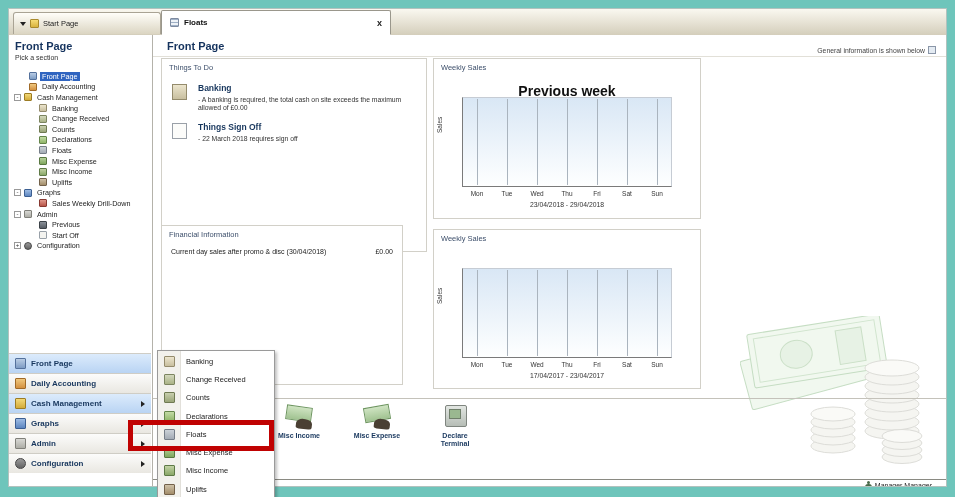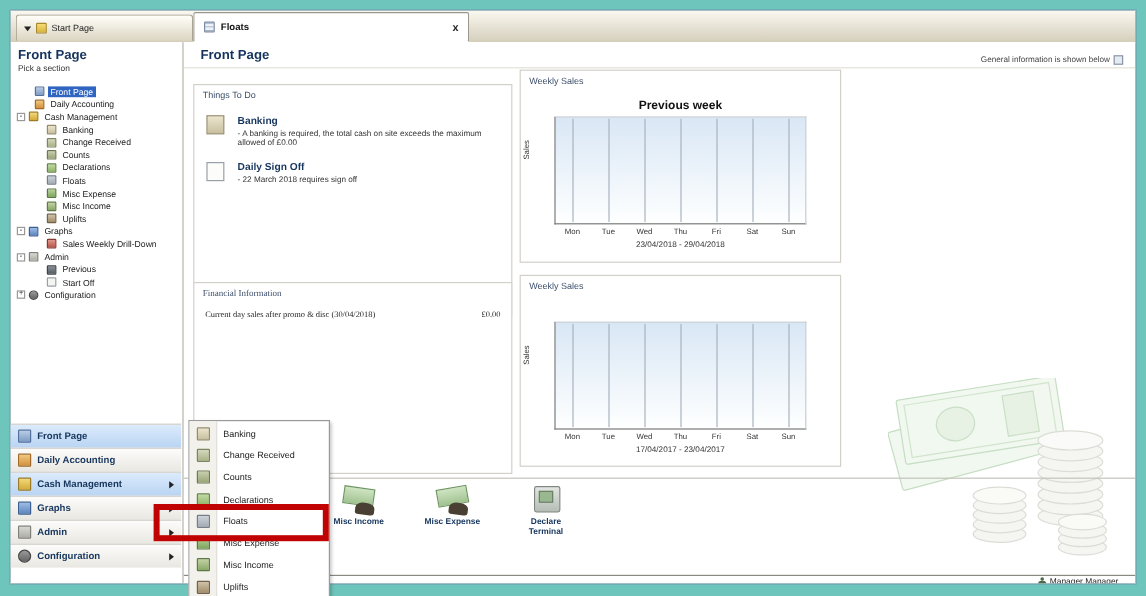--- a/index.html
+++ b/index.html
@@ -1,18 +1,18 @@
 <!DOCTYPE html>
 <html><head>
 <meta charset="utf-8">
 <style>
   html,body{margin:0;padding:0;width:955px;height:497px;overflow:hidden;
     font-family:"Liberation Sans",sans-serif;}
   .frame{position:relative;width:955px;height:497px;background:#6ec5bb;}
-  .window{position:absolute;left:8px;top:8px;width:939px;height:479px;background:#0369a1;
+  .window{position:absolute;left:8px;top:8px;width:939px;height:479px;background:#fca5a5;
     border:1px solid #b2c2be;box-sizing:border-box;}
 
   
   .tabstrip{position:absolute;left:0;top:0;right:0;height:26px;
     background:linear-gradient(#faf8f0,#d4cebb);border-bottom:1px solid #e6e3d8;}
   .tab-start{position:absolute;left:4px;top:3px;width:148px;height:22px;box-sizing:border-box;
     background:linear-gradient(#fffef9,#dbd5c2);border:1px solid #a9a394;border-bottom:none;
     border-radius:3px 3px 0 0;display:flex;align-items:center;gap:4px;padding:0 6px;
     font-size:7.5px;color:#222;}
   .tri-down{width:0;height:0;border-top:4px solid #222;border-left:3px solid transparent;
@@ -79,38 +79,38 @@
   
   .main{position:absolute;left:144px;top:26px;right:0;bottom:0;background:#fff;overflow:hidden;}
   .main-title{position:absolute;left:14px;top:5px;font-size:11px;font-weight:bold;color:#15335e;}
   .main-note{position:absolute;right:10px;top:11px;font-size:6.8px;color:#444;
     display:flex;gap:3px;align-items:center;}
   .note-icon{width:8px;height:8px;background:#e4ebf2;border:1px solid #8a96a8;box-sizing:border-box;}
   .main-hr{position:absolute;left:0;right:0;top:21px;border-top:1px solid #e2e0d8;}
 
   .panel{position:absolute;border:1px solid #d2d0c8;background:#fff;box-sizing:border-box;}
   .panel-title{position:absolute;left:7px;top:4px;font-size:7.5px;color:#3d4f6b;}
-  #p-ttd{left:8px;top:35px;width:266px;height:194px;}
+  #p-ttd{left:8px;top:23px;width:266px;height:194px;}
   #p-ws1{left:280px;top:23px;width:268px;height:161px;}
-  #p-fin{left:8px;top:200px;width:266px;height:160px;font-family:Liberation Serif, serif;}
+  #p-fin{left:8px;top:190px;width:242px;height:160px;}
   #p-ws2{left:280px;top:194px;width:268px;height:160px;}
 
   .ttd-item{position:absolute;left:8px;right:6px;}
   .ttd-item.item-0{top:24px;}
   .ttd-item.item-1{top:63px;}
   .ttd-icon{position:absolute;left:2px;top:1px;width:15px;height:16px;box-sizing:border-box;}
   .ttd-title{margin-left:28px;font-size:8.5px;font-weight:bold;color:#17365d;}
   .ttd-detail{margin-left:28px;margin-top:3px;font-size:6.8px;color:#333;width:222px;line-height:1.25;}
 
   .fin-row{position:absolute;left:9px;right:9px;top:22px;display:flex;
     justify-content:space-between;font-size:7px;color:#222;}
 
   
   .chart-title{position:absolute;left:26px;width:214px;top:24px;text-align:center;
-    font-size:10px;font-weight:bold;color:#111;}
+    font-size:14px;font-weight:bold;color:#111;}
   .plot{position:absolute;left:28px;top:38px;width:210px;height:90px;box-sizing:border-box;
     background:linear-gradient(#d9e7f5,#feffff);
     border:1px solid #c6ccd4;border-left:1px solid #7a7a7a;border-bottom:1px solid #7a7a7a;}
   .days{position:absolute;left:28px;top:38px;width:210px;height:106px;display:flex;}
   .day{flex:1;position:relative;}
   .gl{position:absolute;left:50%;top:2px;height:86px;width:1px;background:#aab4be;}
   .dl{position:absolute;left:0;right:0;top:93px;text-align:center;font-size:6.5px;color:#333;}
   .ylab{position:absolute;left:2px;top:74px;font-size:6.5px;color:#333;transform:rotate(-90deg);
     transform-origin:left top;}
   .chart-caption{position:absolute;left:26px;width:214px;top:142px;text-align:center;
@@ -357,21 +357,21 @@
         <div class="panel-title">Things To Do</div>
         <div>
 
         <div class="ttd-item item-0">
             <span class="ttd-icon i-banking"></span>
             <div class="ttd-title">Banking</div>
             <div class="ttd-detail">- A banking is required, the total cash on site exceeds the maximum allowed of £0.00</div>
           </div>
             <div class="ttd-item item-1">
             <span class="ttd-icon i-daily-sign-off"></span>
-            <div class="ttd-title">Daily Sign Off</div>
+            <div class="ttd-title">Things Sign Off</div>
             <div class="ttd-detail">- 22 March 2018 requires sign off</div>
           </div>
           </div>
       </div>
 
       <div class="panel" id="p-ws1">
         <div class="panel-title">Weekly Sales</div>
         <div class="chart-title">Previous week</div>
         <div class="plot"></div>
         <div class="days">

